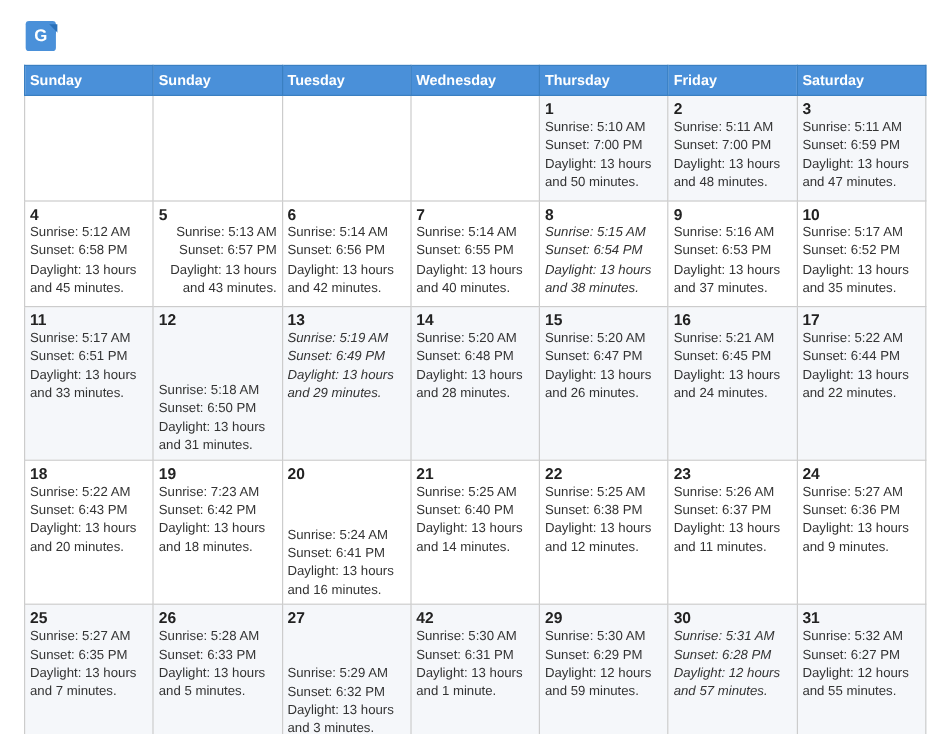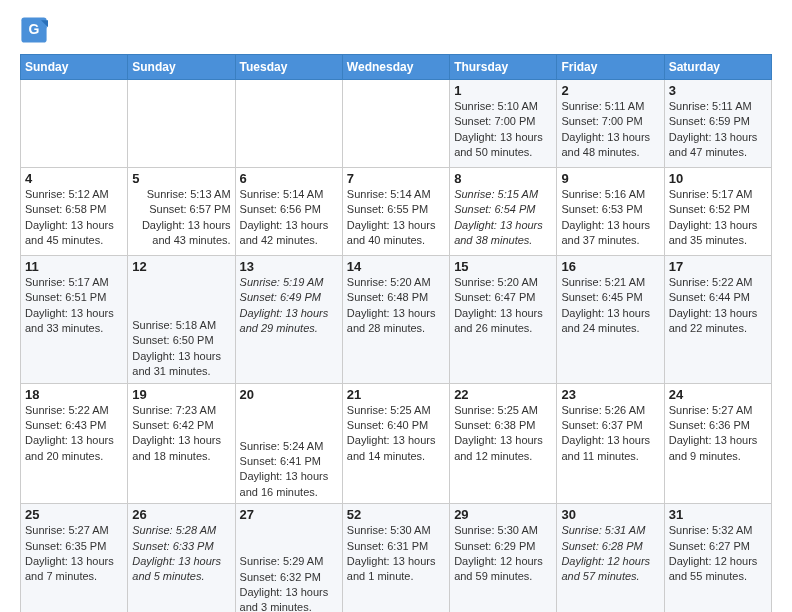--- a/index.html
+++ b/index.html
@@ -312,34 +312,34 @@
         <tr>
           <td>
             <span class="day-num">25</span>
             <div class="cell-info" style="white-space: pre-line;">Sunrise: 5:27 AM
 Sunset: 6:35 PM
 Daylight: 13 hours
 and 7 minutes.</div>
           </td>
           <td>
             <span class="day-num">26</span>
-            <div class="cell-info" style="white-space: pre-line; font-style: italic;">Sunrise: 5:28 AM
+            <div class="cell-info" style="white-space: pre-line;">Sunrise: 5:28 AM
 Sunset: 6:33 PM
 Daylight: 13 hours
 and 5 minutes.</div>
           </td>
           <td>
             <span class="day-num">27</span>
             <div class="cell-info" style="white-space: pre-line; margin-top: 32px;">Sunrise: 5:29 AM
 Sunset: 6:32 PM
 Daylight: 13 hours
 and 3 minutes.</div>
           </td>
           <td>
-            <span class="day-num">52</span>
+            <span class="day-num">42</span>
             <div class="cell-info" style="white-space: pre-line;">Sunrise: 5:30 AM
 Sunset: 6:31 PM
 Daylight: 13 hours
 and 1 minute.</div>
           </td>
           <td>
             <span class="day-num">29</span>
             <div class="cell-info" style="white-space: pre-line;">Sunrise: 5:30 AM
 Sunset: 6:29 PM
 Daylight: 12 hours

